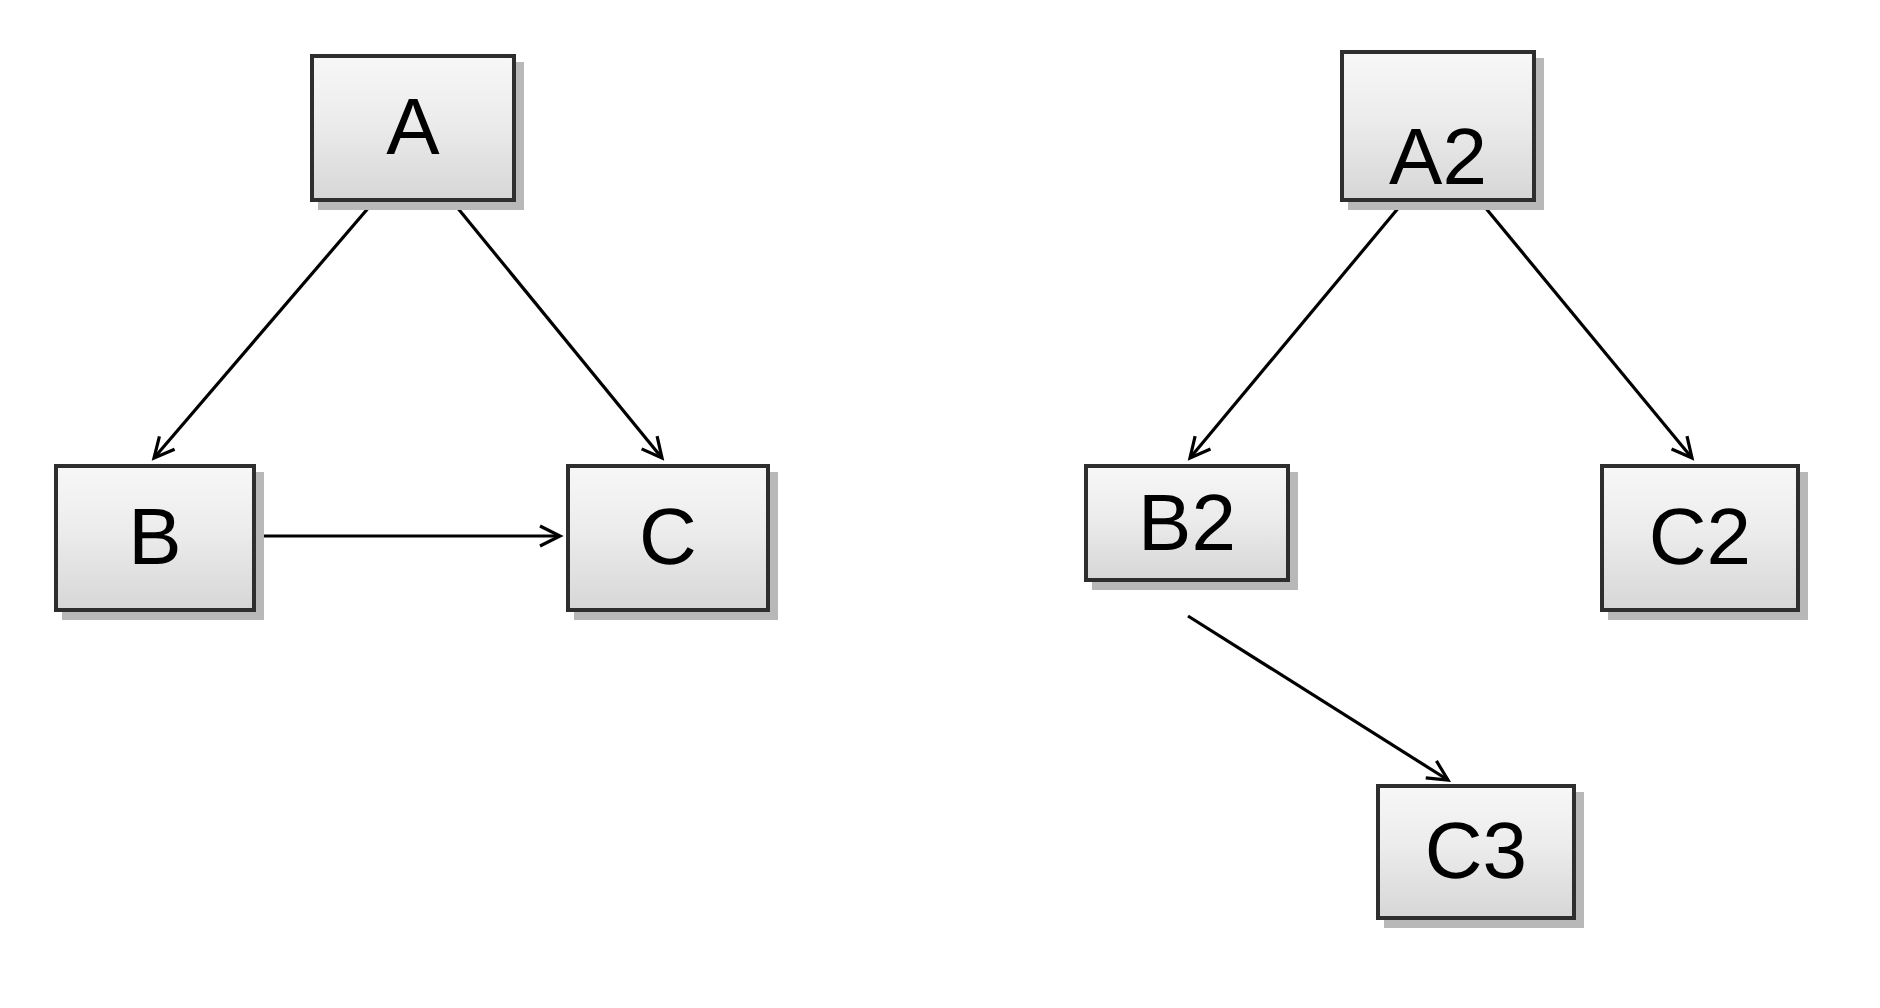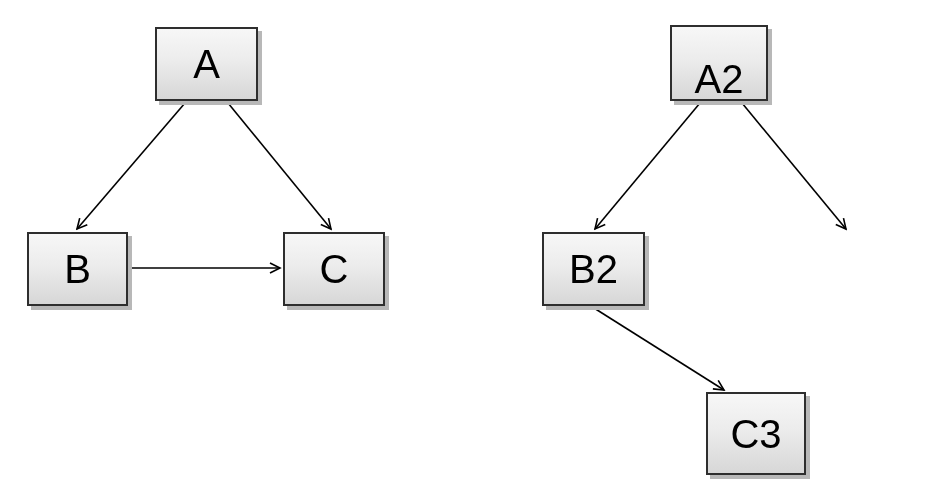--- a/index.html
+++ b/index.html
@@ -73,19 +73,22 @@
     </div>
     <div class="node" style="left: 27px; top: 232px; width: 101px; height: 74px;">
       <span>B</span>
     </div>
     <div class="node" style="left: 283px; top: 232px; width: 102px; height: 74px;">
       <span>C</span>
     </div>
     <div class="node" style="left: 670px; top: 25px; width: 98px; height: 76px; align-items: flex-end;">
       <span>A2</span>
     </div>
-    <div class="node" style="left: 542px; top: 232px; width: 103px; height: 74px;">
+    <div class="node" style="left: 542px; top: 232px; width: 103px; height: 59px;">
       <span>B2</span>
     </div>
-    <div class="node" style="left: 706px; top: 392px; width: 100px; height: 83px; align-items: center;">
+    <div class="node" style="left: 800px; top: 232px; width: 100px; height: 74px;">
+      <span>C2</span>
+    </div>
+    <div class="node" style="left: 688px; top: 392px; width: 100px; height: 68px; align-items: center;">
       <span>C3</span>
     </div>
   </div>
 
 </body></html>

